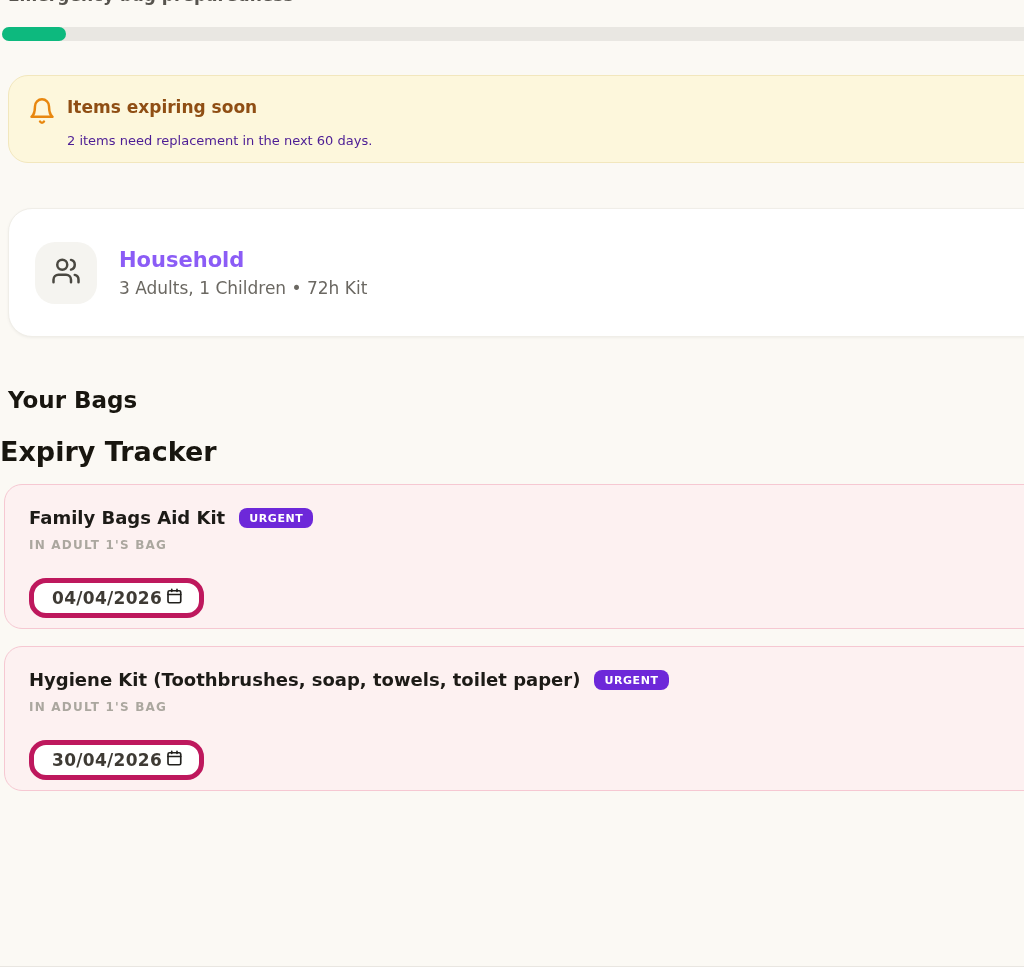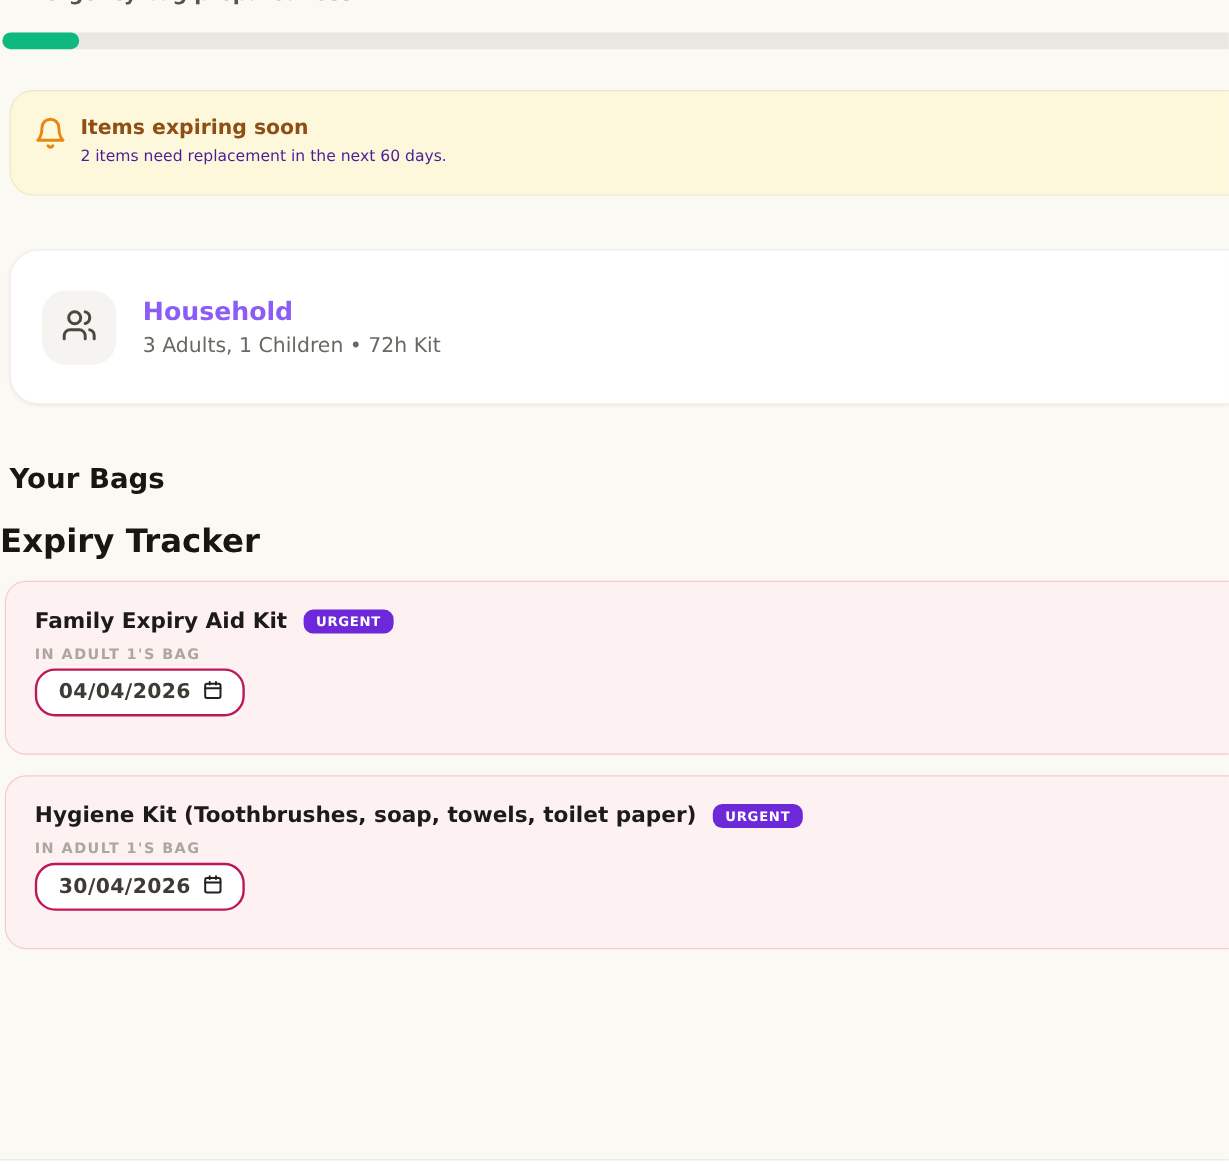--- a/index.html
+++ b/index.html
@@ -24,21 +24,21 @@
   .progress-fill { height: 100%; border-radius: 8px; background: #0db97e; }
 
   
   .alert-banner {
     position: absolute; left: 8px; top: 75px; width: 1390px; height: 88px;
     box-sizing: border-box; border-radius: 20px;
     background: #fdf7dc; border: 1px solid #f2e7bd;
   }
   .bell-wrap { position: absolute; left: 19px; top: 21px; width: 28px; height: 28px; }
   .alert-texts { position: absolute; left: 58px; top: 21px; }
-  .alert-title { font-size: 17px; font-weight: 700; color: #8f4e14; margin-bottom: 6px; }
+  .alert-title { font-size: 17px; font-weight: 700; color: #8f4e14; margin-bottom: 16px; }
   .alert-message { font-size: 13px; font-weight: 500; color: #4c1d95; }
 
   
   .household-card {
     position: absolute; left: 8px; top: 208px; width: 1390px; height: 129px;
     box-sizing: border-box; background: #ffffff; border-radius: 24px;
     border: 1px solid #f0eee8; box-shadow: 0 1px 3px rgba(0,0,0,0.05);
     display: flex; align-items: center; padding-left: 26px; gap: 22px;
   }
   .hh-icon-box {
@@ -71,22 +71,22 @@
   .item-name { font-size: 18px; font-weight: 700; color: #1d1b17; white-space: nowrap; }
   .urgent-badge {
     background: #6d28d9; color: #ffffff; font-size: 11px; font-weight: 700;
     letter-spacing: 0.6px; padding: 4px 10px 3px; border-radius: 8px; flex: none;
   }
   .item-location {
     margin-top: 10px; font-size: 12px; font-weight: 700;
     letter-spacing: 1.2px; color: #aba79f;
   }
   .date-input {
-    margin-top: 5px; width: 175px; height: 40px; box-sizing: border-box;
-    border-radius: 17px; background: #ffffff; border: 2px solid #be185d;
+    margin-top: 26px; width: 175px; height: 40px; box-sizing: border-box;
+    border-radius: 17px; background: #ffffff; border: 5px solid #be185d;
     display: flex; align-items: center; justify-content: space-between;
     padding: 0 16px 0 18px; cursor: pointer;
   }
   .date-value { font-size: 17px; font-weight: 700; color: #3e3a34; letter-spacing: 0.3px; }
 
   
   .bottom-strip {
     position: absolute; left: 0; top: 966px; width: 1400px; height: 4px;
     background: #ffffff; border-top: 1px solid #e9e6e1;
   }
@@ -131,21 +131,21 @@
       <div class="hh-subtitle">3 Adults, 1 Children • 72h Kit</div>
     </div>
   </div>
 
   <div class="your-bags">Your Bags</div>
 
   <div class="expiry-heading">Expiry Tracker</div>
 
   <div class="expiry-card card-1">
     <div class="title-row">
-      <span class="item-name">Family Expiry Aid Kit</span>
+      <span class="item-name">Family Bags Aid Kit</span>
       <span class="urgent-badge">URGENT</span>
     </div>
     <div class="item-location">IN ADULT 1'S BAG</div>
     <div class="date-input">
       <span class="date-value">04/04/2026</span>
       <span>
         <svg width="18" height="18" viewBox="0 0 24 24" fill="none" stroke="#21201d" stroke-width="2.2" stroke-linecap="round" stroke-linejoin="round">
           <rect x="4" y="5" width="17" height="16" rx="2"></rect>
           <path d="M4 10h17"></path>
           <path d="M9 3v3M16 3v3"></path>

